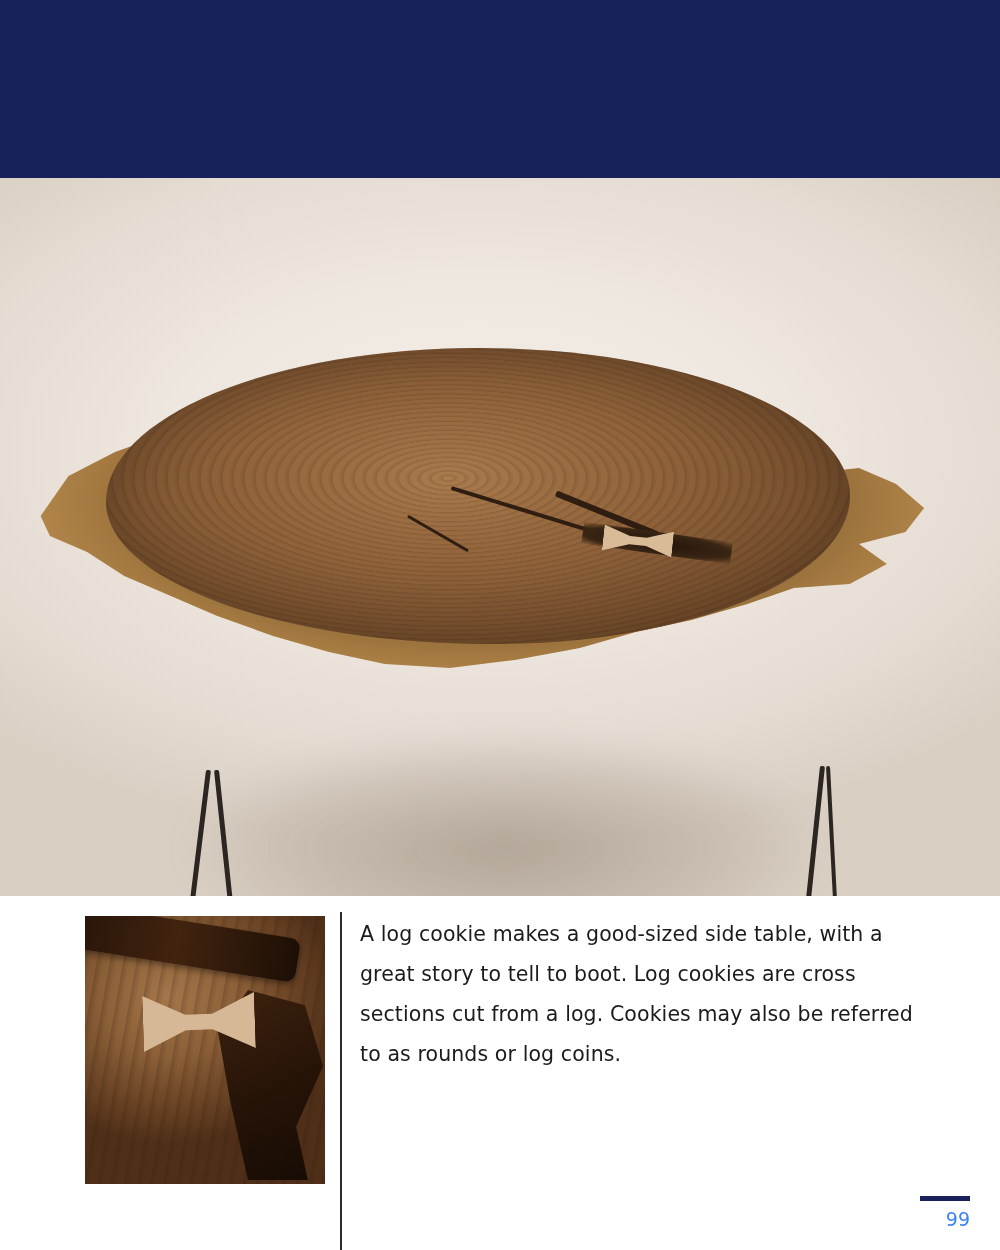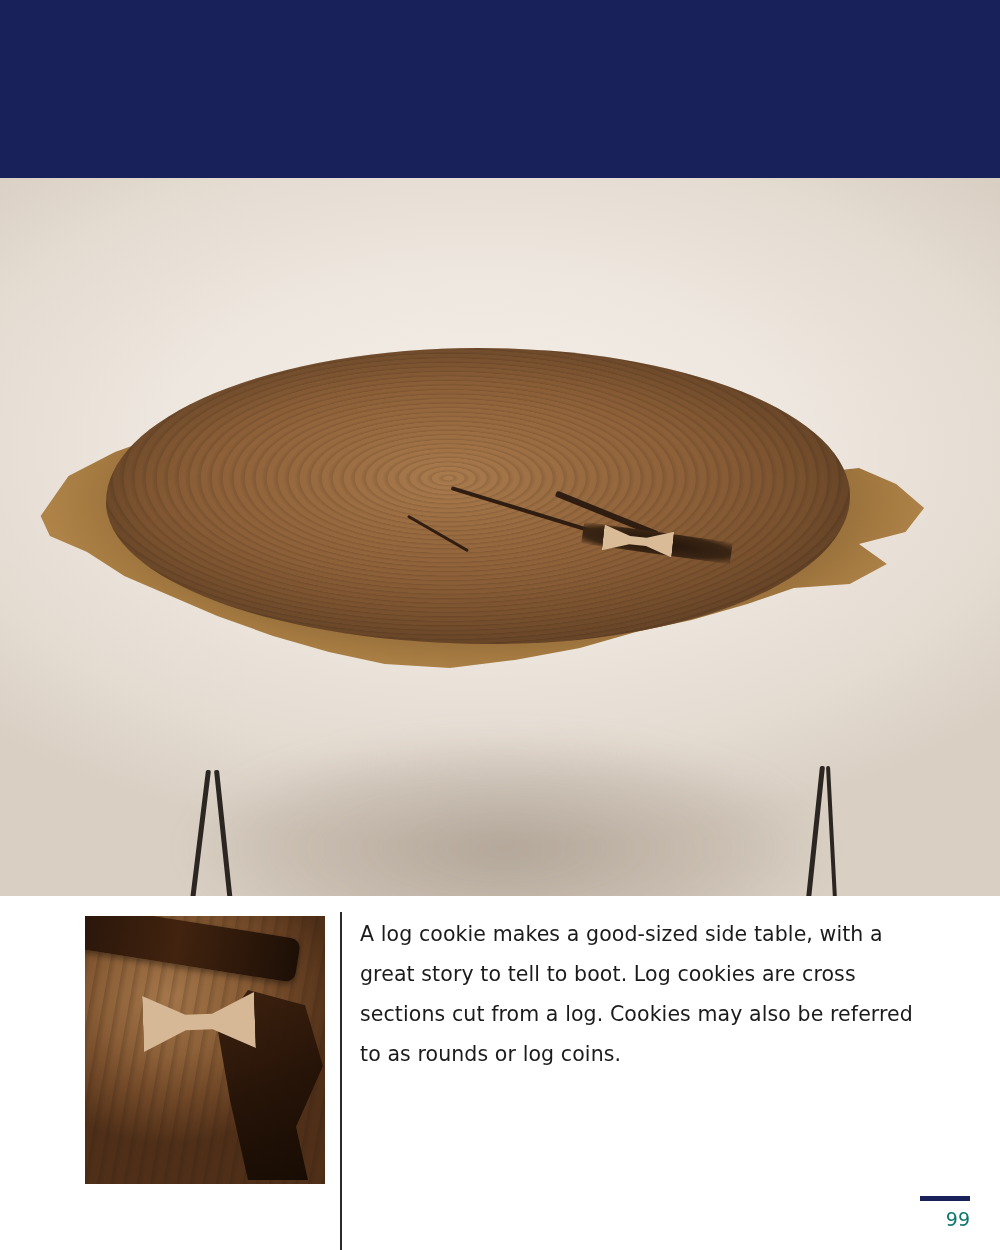--- a/index.html
+++ b/index.html
@@ -228,21 +228,21 @@
     height: 5px;
     background: #18215a;
   }
   .folio {
     position: absolute;
     right: 30px;
     top: 312px;
     width: 50px;
     text-align: right;
     font-size: 19px;
-    color: #0f766e;
+    color: #3b82f6;
     font-family: "DejaVu Sans", sans-serif;
   }
 </style>
 </head>
 <body>
 
 <div class="page">
 
   <div class="navy-band"></div>
 

